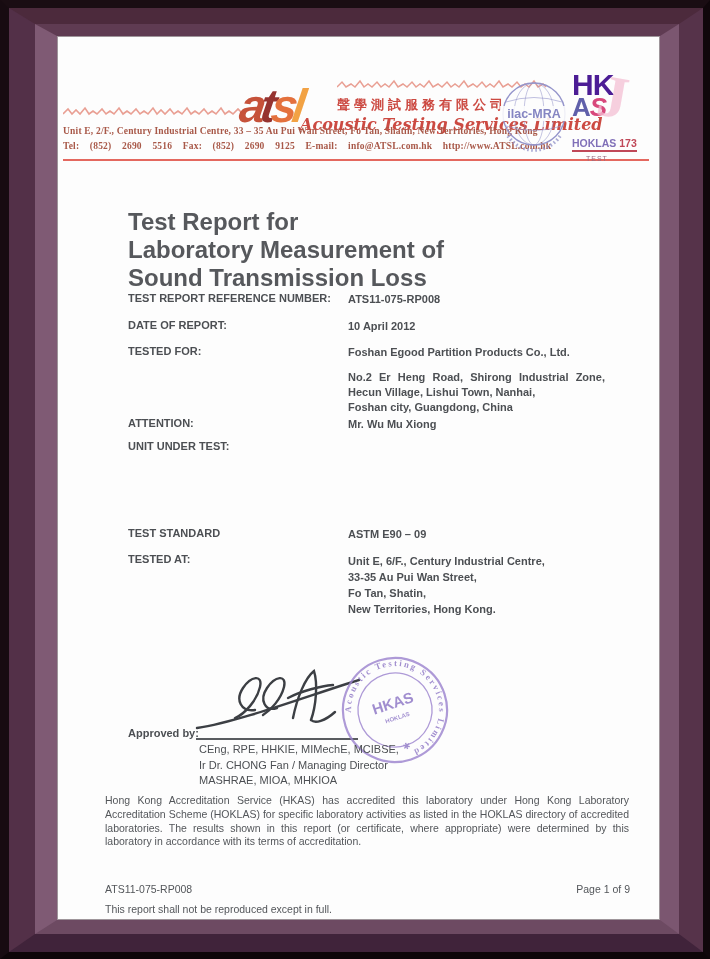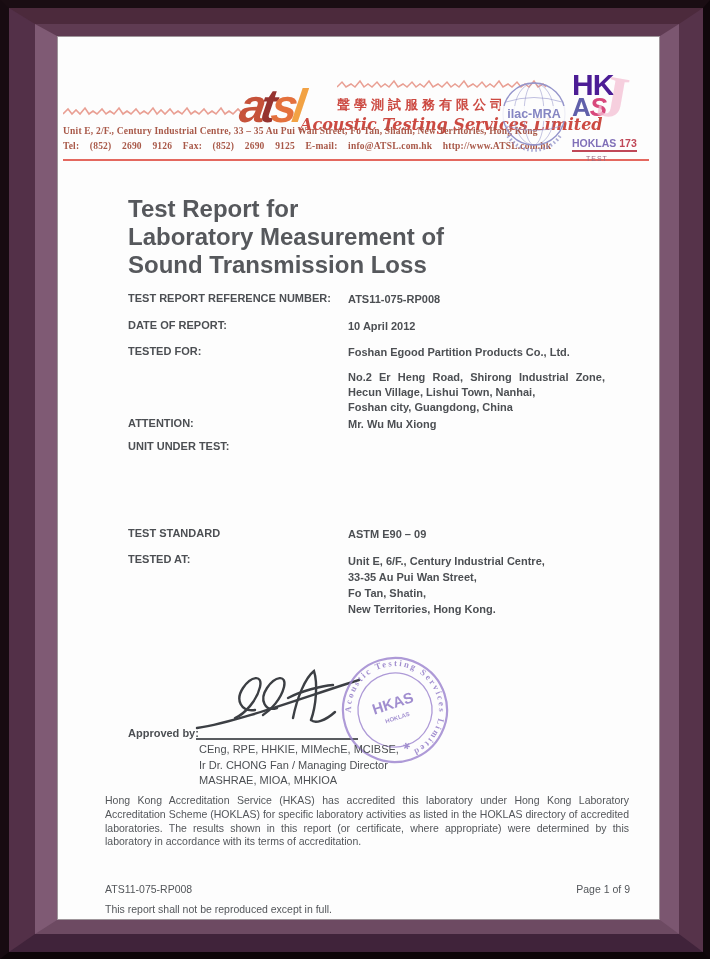--- a/index.html
+++ b/index.html
@@ -35,21 +35,21 @@
   .hkas .r1{position:absolute;left:0;top:0;font-size:30px;font-weight:900;color:#4c1d95;
         letter-spacing:-1px;line-height:23px;z-index:2;}
   .hkas .r2{position:absolute;left:0;top:23px;font-size:26px;font-weight:900;color:#6060aa;
         letter-spacing:-1px;line-height:23px;z-index:2;}
   .hkas .r2 .sred{color:#d8487c;font-style:italic;z-index:4;}
   .hkas .hoklas{position:absolute;left:0;top:64px;font-size:10.5px;font-weight:bold;color:#8070b8;
         border-bottom:2px solid #c04858;padding-bottom:1px;z-index:2;white-space:nowrap;}
   .hkas .hoklas .num{color:#c04858;}
   .hkas .test{position:absolute;left:14px;top:82px;font-size:7px;color:#9a6a80;letter-spacing:1px;z-index:2;}
   
-  .title{left:71px;top:159px;font-size:24px;font-weight:bold;color:#56585c;line-height:28px;}
+  .title{left:71px;top:172px;font-size:24px;font-weight:bold;color:#56585c;line-height:28px;}
   .lbl{position:absolute;left:71px;font-size:11px;font-weight:bold;white-space:nowrap;}
   .val{position:absolute;left:291px;width:257px;font-size:11px;font-weight:bold;line-height:15px;}
   .stretch{text-align:justify;-moz-text-align-last:justify;text-align-last:justify;}
   
   .approved{left:71px;top:691px;font-size:11px;font-weight:bold;}
   .sig-line{left:139px;top:702px;width:162px;height:2px;background:#595c60;}
   .sig-name{left:142px;top:706px;font-size:11px;line-height:15.5px;color:#4c4f53;font-weight:500;}
   .stamp{left:276px;top:612px;opacity:.82;}
   
   .foot{left:48px;top:758px;width:524px;font-size:10.5px;line-height:13.8px;color:#53565a;
@@ -73,21 +73,21 @@
 
       <div class="abs atsl-letters"><span class="atsl-a">a</span><span class="atsl-t">t</span><span class="atsl-s">s</span><span class="atsl-l">l</span></div>
 
       <svg class="abs" style="left:280px;top:42px;" width="210" height="14" viewBox="0 0 210 14">
         <path d="M0 9 L5 4 L9 9 L14 6 L18 9 L23 3 L27 9 L31 6 L35 9 L40 4 L44 9 L48 6 L52 9 L57 3 L61 9 L66 6 L70 9 L75 4 L79 9 L83 6 L87 9 L92 3 L96 9 L101 6 L105 9 L110 4 L114 9 L118 6 L122 9 L127 3 L131 9 L136 6 L140 9 L145 4 L149 9 L153 6 L157 9 L162 3 L166 9 L171 6 L175 9 L180 4 L184 9 L188 6 L192 9 L197 3 L201 9 L206 6 L209 9" fill="none" stroke="#e99f93" stroke-width="1.5"></path>
       </svg>
 
       <div class="abs cn-name">聲學測試服務有限公司</div>
       <div class="abs en-name">Acoustic Testing Services Limited</div>
       <div class="abs addr">Unit E, 2/F., Century Industrial Centre, 33 – 35 Au Pui Wan Street, Fo Tan, Shatin, New Territories, Hong Kong</div>
-      <div class="abs contact">Tel: (852) 2690 9126 Fax: (852) 2690 9125 E-mail: info@ATSL.com.hk http://www.ATSL.com.hk</div>
+      <div class="abs contact">Tel: (852) 2690 5516 Fax: (852) 2690 9125 E-mail: info@ATSL.com.hk http://www.ATSL.com.hk</div>
       <div class="abs rule"></div>
 
       <svg class="abs" style="left:441px;top:40px;" width="72" height="88" viewBox="0 0 72 88">
         <circle cx="36" cy="38" r="31" fill="none" stroke="#9595cb" stroke-width="1.4"></circle>
         <ellipse cx="36" cy="38" rx="10" ry="31" fill="none" stroke="#9595cb" stroke-width="1" opacity=".55"></ellipse>
         <ellipse cx="36" cy="38" rx="20" ry="31" fill="none" stroke="#9595cb" stroke-width="1" opacity=".55"></ellipse>
         <path d="M8 26 Q36 17 64 26" fill="none" stroke="#9595cb" stroke-width="1" opacity=".6"></path>
         <path d="M8 50 Q36 59 64 50" fill="none" stroke="#9595cb" stroke-width="1" opacity=".6"></path>
         <rect x="2" y="30" width="68" height="15" fill="#fdfdfd" opacity=".88"></rect>
         <text x="36" y="42" text-anchor="middle" font-family="Liberation Sans, sans-serif" font-size="12.5" font-weight="bold" fill="#8585c2">ilac-MRA</text>

